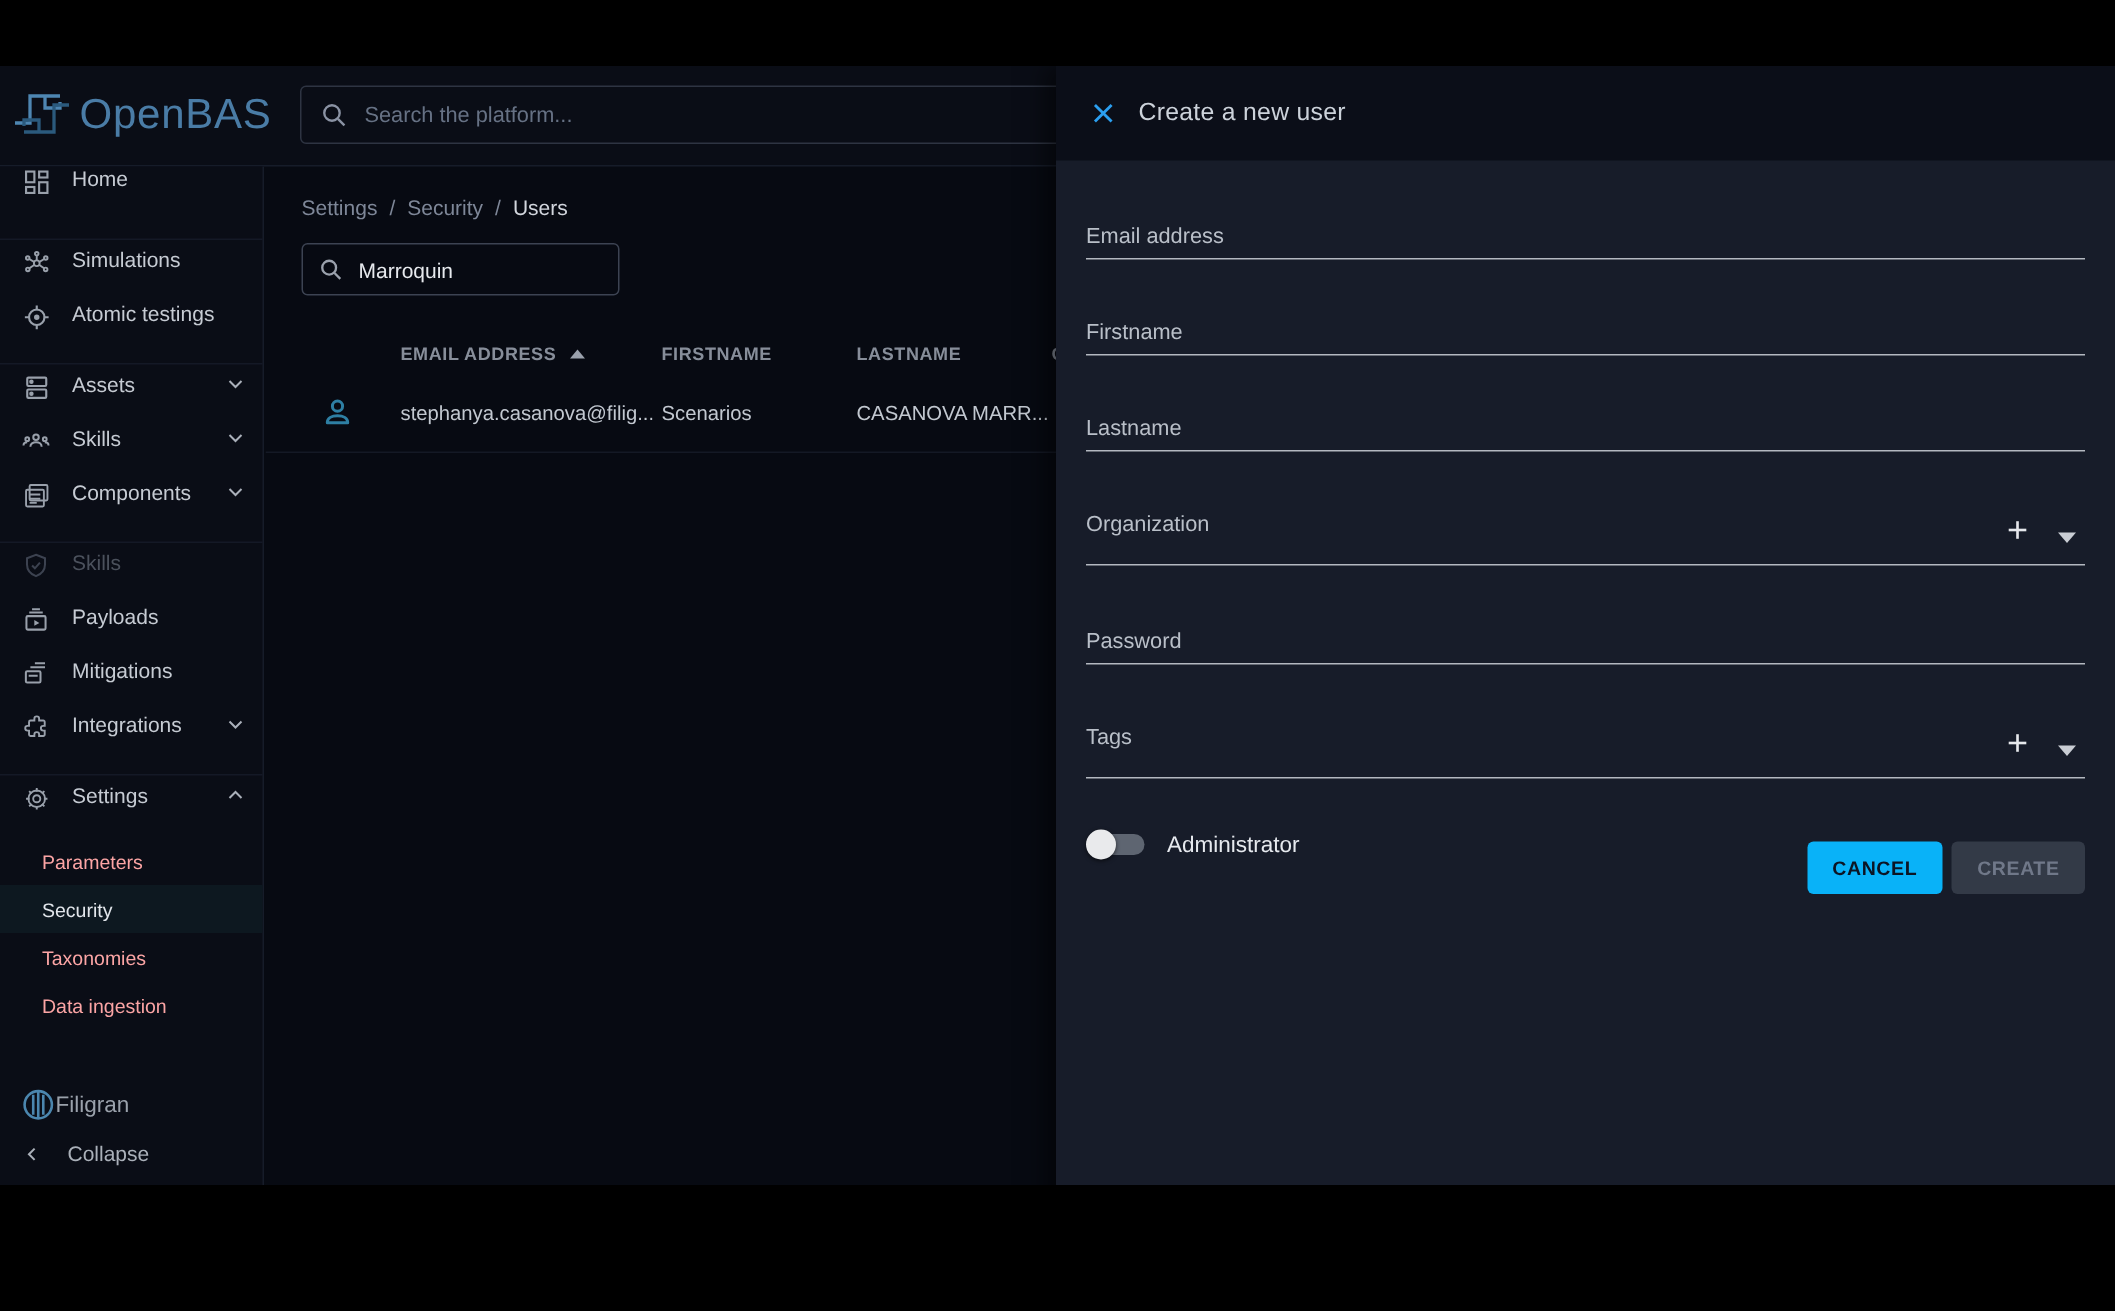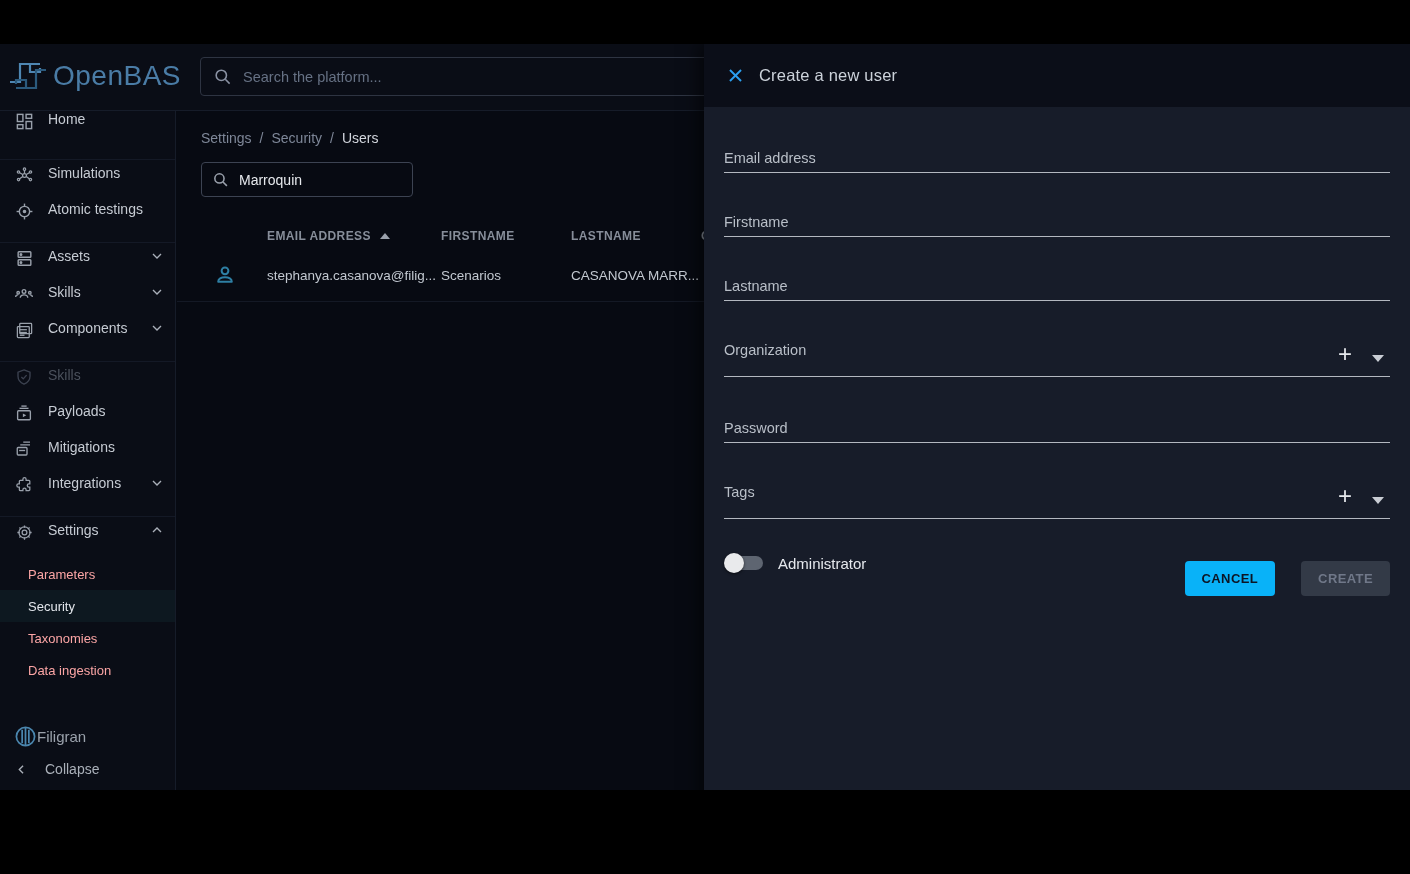--- a/index.html
+++ b/index.html
@@ -74,21 +74,21 @@
   .plus-btn{font-size:24px;font-weight:300;line-height:22px;color:#e6e8ec;cursor:pointer;}
   .caret-btn{width:0;height:0;border-left:6px solid transparent;border-right:6px solid transparent;
              border-top:7px solid #c9cdd4;cursor:pointer;margin-top:8px;}
   .drawer-footer{display:flex;align-items:flex-start;margin-top:26px;}
   .switch-wrap{display:flex;align-items:center;gap:14px;margin-top:8px;cursor:pointer;}
   .switch{position:relative;width:40px;height:20px;}
   .switch .track{position:absolute;left:5px;top:3px;width:34px;height:14px;background:#5e6571;border-radius:7px;}
   .switch .thumb{position:absolute;left:0;top:0;width:20px;height:20px;background:#e9eaec;border-radius:50%;
                  box-shadow:0 1px 3px rgba(0,0,0,.6);}
   .admin-label{font-size:15px;color:#e6e9ee;}
-  .btns{margin-left:auto;display:flex;gap:26px;margin-top:16px;}
+  .btns{margin-left:auto;display:flex;gap:6px;margin-top:16px;}
   .btn{font-size:13px;font-weight:bold;letter-spacing:.4px;padding:10px 17px;border-radius:4px;
        border:none;cursor:pointer;font-family:inherit;}
   .btn.cancel{background:#09b2f8;color:#0c1524;}
   .btn.create{background:#333a47;color:#707889;cursor:default;}
   svg{display:block;}
 </style>
 </head>
 <body>
 
 <div class="app">

